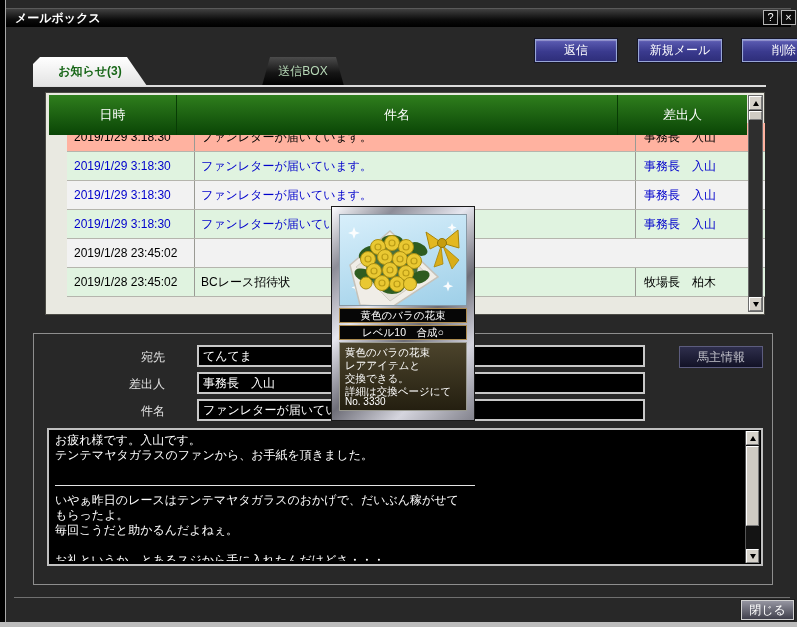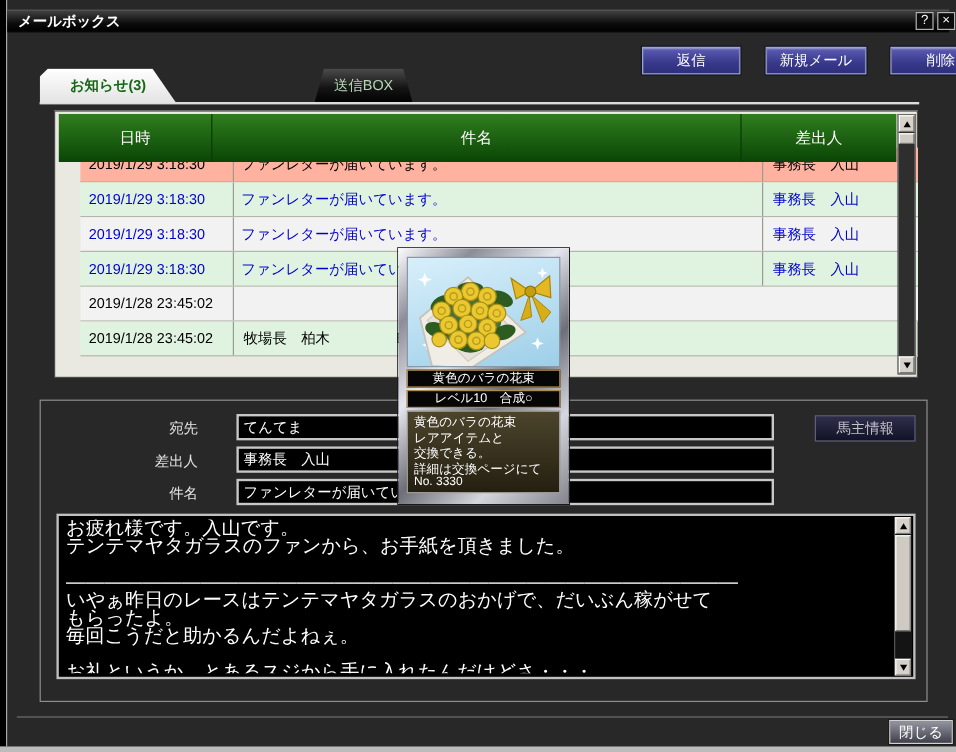--- a/index.html
+++ b/index.html
@@ -44,21 +44,21 @@
   .sthumb{position:absolute;left:0;width:13px;background:#cfcbc3;border:1px solid;border-color:#ffffff #7a7a7a #7a7a7a #ffffff;box-sizing:border-box;cursor:grab;}
 
   .cbox{left:33px;top:333px;width:740px;height:252px;border:1px solid #8e8e8e;box-sizing:border-box;}
   .clabel{left:85px;width:80px;text-align:right;color:#e2e2e2;font-size:12px;}
   .cinput{position:absolute;left:197px;width:448px;height:22px;background:#000;color:#fff;border:2px solid #c8c8c8;
           font-size:12px;padding:0 4px;box-sizing:border-box;font-family:"Liberation Sans","DejaVu Sans",sans-serif;}
   .obtn{left:679px;top:346px;width:84px;height:22px;background:linear-gradient(#2e2e4c,#121226);
         border:1px solid #5c5c7e;color:#c2c2cа;color:#c2c2ca;font-size:12px;text-align:center;line-height:20px;box-sizing:border-box;cursor:pointer;}
 
   .bodybox{left:47px;top:428px;width:716px;height:138px;background:#000;border:2px solid #c0c0c0;box-sizing:border-box;}
-  .bodytext{position:absolute;left:6px;top:3px;right:20px;bottom:3px;color:#fff;font-size:16px;line-height:15px;
+  .bodytext{position:absolute;left:6px;top:3px;right:20px;bottom:3px;color:#fff;font-size:12px;line-height:15px;
             white-space:pre-wrap;overflow:hidden;}
   .bsb{position:absolute;right:1px;top:1px;width:14px;height:132px;background:#141414;border-left:1px solid #555;}
 
   .divider{left:14px;top:597px;width:776px;height:1px;background:#707070;}
   .closebtn{left:741px;top:600px;width:53px;height:20px;background:linear-gradient(#9595a1,#40404c);
             border:1px solid #d2d2d2;box-shadow:0 0 0 1px #1c1c1c;color:#fff;font-size:12px;text-align:center;
             line-height:18px;box-sizing:border-box;cursor:pointer;}
 
   .card{left:332px;top:207px;width:142px;height:213px;z-index:10;box-sizing:border-box;padding:7px;
         background:linear-gradient(135deg,#fcfcff 0%,#8d8d98 18%,#e6e6ee 38%,#6e6e78 58%,#d5d5de 78%,#83838d 100%);
@@ -117,22 +117,22 @@
   <div class="abs trow" style="top: 210px; background: rgb(224, 243, 224); color: rgb(0, 0, 204);">
     <div class="td c-date">2019/1/29 3:18:30</div>
     <div class="td c-subj">ファンレターが届いています。</div>
     <div class="td c-send">事務長　入山</div>
   </div>
   <div class="abs trow" style="top: 239px; background: rgb(242, 242, 242); color: rgb(0, 0, 0);">
     <div class="td c-date">2019/1/28 23:45:02</div>
   </div>
   <div class="abs trow" style="top: 268px; background: rgb(224, 243, 224); color: rgb(0, 0, 0);">
     <div class="td c-date">2019/1/28 23:45:02</div>
+    <div class="td c-subj">BCレース招待状</div>
     <div class="td c-send">牧場長　柏木</div>
-    <div class="td c-subj">BCレース招待状</div>
   </div>
 
   <div class="abs sb-track" style="left:748px;top:95px;width:15px;height:217px;">
     <div class="sbtn up" style="top:0;"></div>
     <div class="sthumb" style="top:15px;height:9px;"></div>
     <div class="sbtn down" style="bottom:0;"></div>
   </div>
 
   <div class="abs cbox"></div>
   <div class="abs clabel" style="top:349px;">宛先</div>

